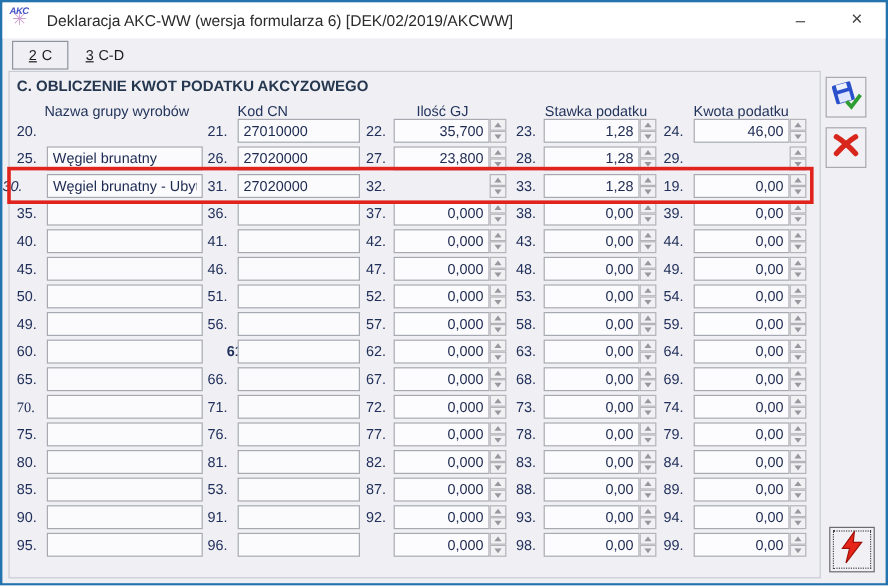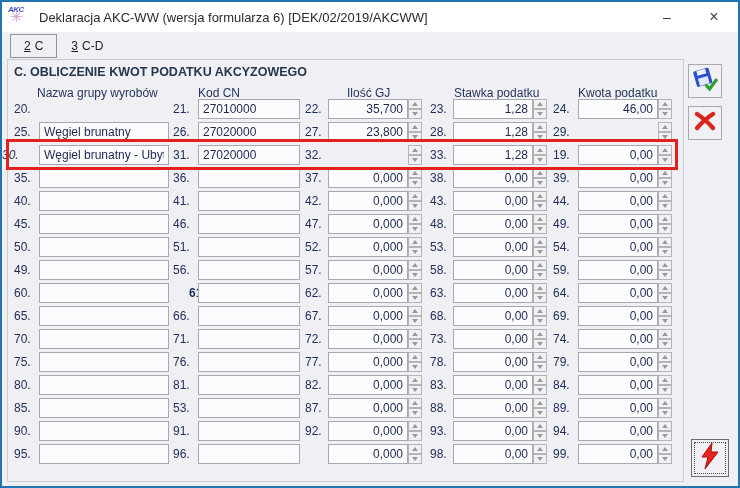--- a/index.html
+++ b/index.html
@@ -316,21 +316,21 @@
           <div class="sp up"></div>
           <div class="sp dn"></div>
         </div>
         <input class="fld num" readonly="" value="0,00" style="left: 576px; width: 80px;">
         <div class="spinner" style="left: 656px;">
           <div class="sp up"></div>
           <div class="sp dn"></div>
         </div>
       </div>
       <div class="row" style="top: 327px;">
-        <span class="rnum" style="left: 12px;">70.</span>
+        <span class="rnum" style="left: 12px; font-family: Liberation Serif, serif;">70.</span>
         <span class="rnum" style="left: 171px;">71.</span>
         <span class="rnum" style="left: 303px;">72.</span>
         <span class="rnum" style="left: 428px;">73.</span>
         <span class="rnum" style="left: 551px;">74.</span>
         <input class="fld text" readonly="" style="left: 37px; width: 130px;">
         <input class="fld text" readonly="" style="left: 196px; width: 102px;">
         <input class="fld num" readonly="" value="0,000" style="left: 326px; width: 80px;">
         <div class="spinner" style="left: 406px;">
           <div class="sp up"></div>
           <div class="sp dn"></div>

